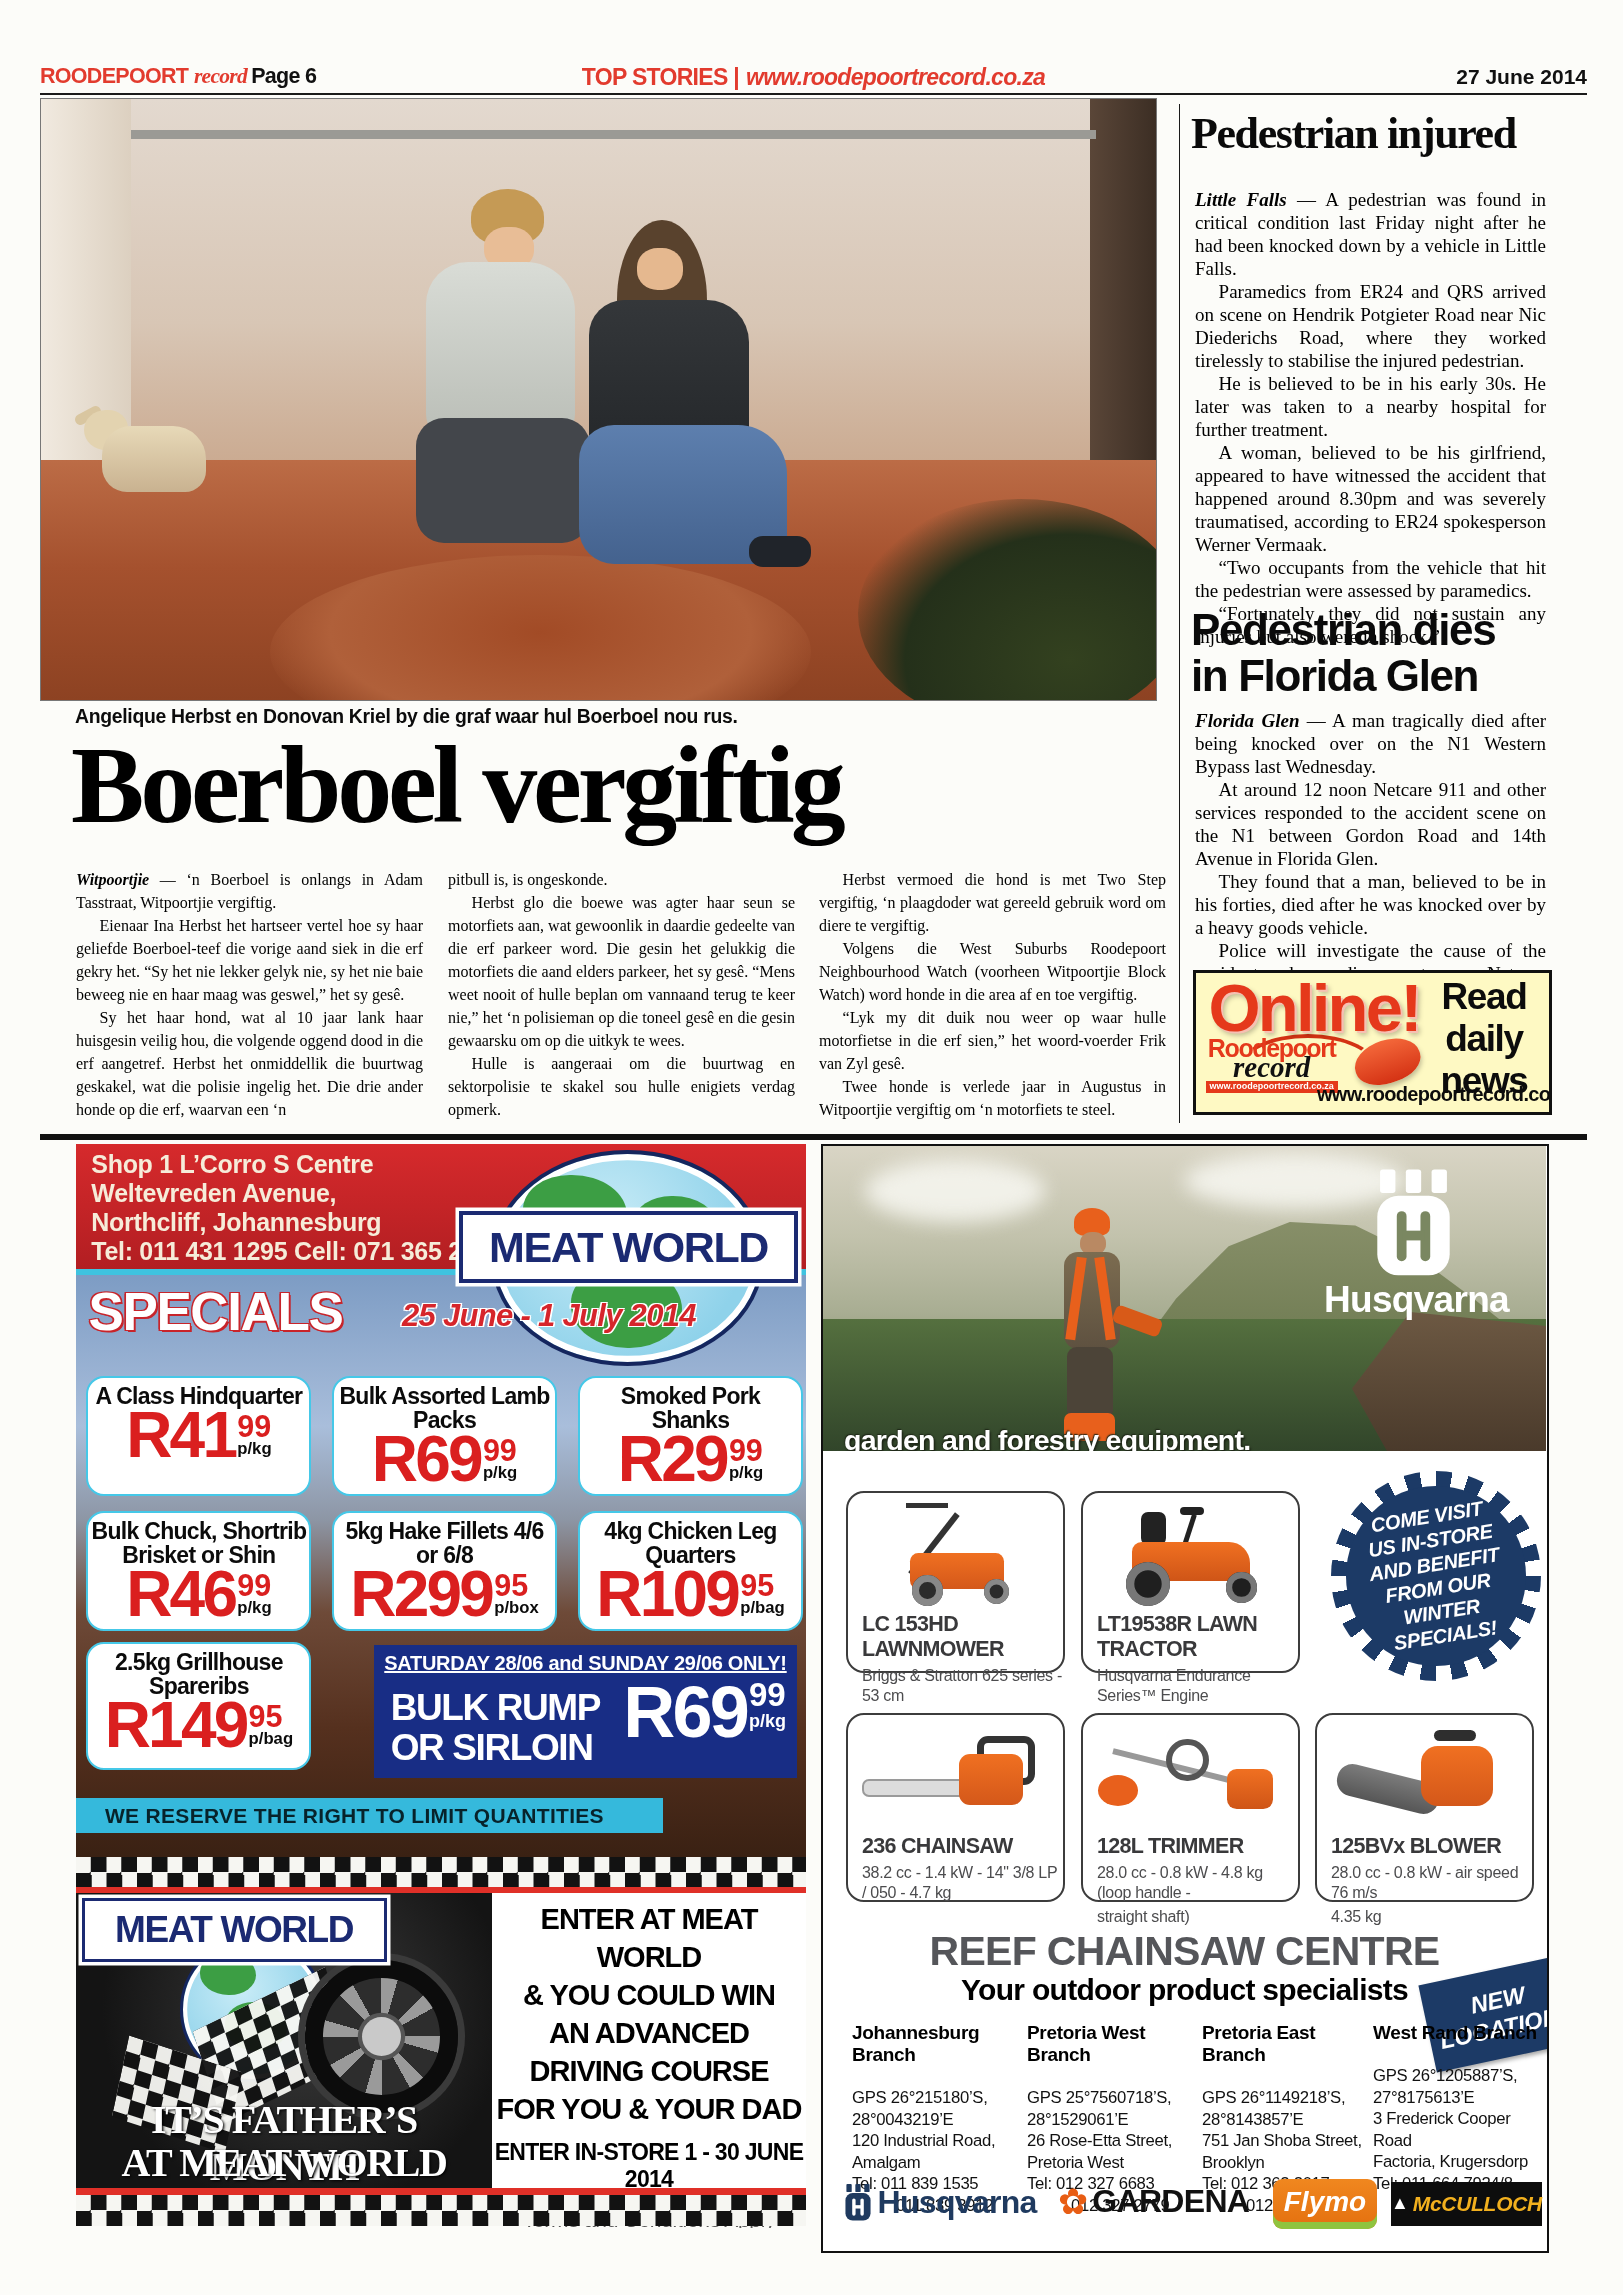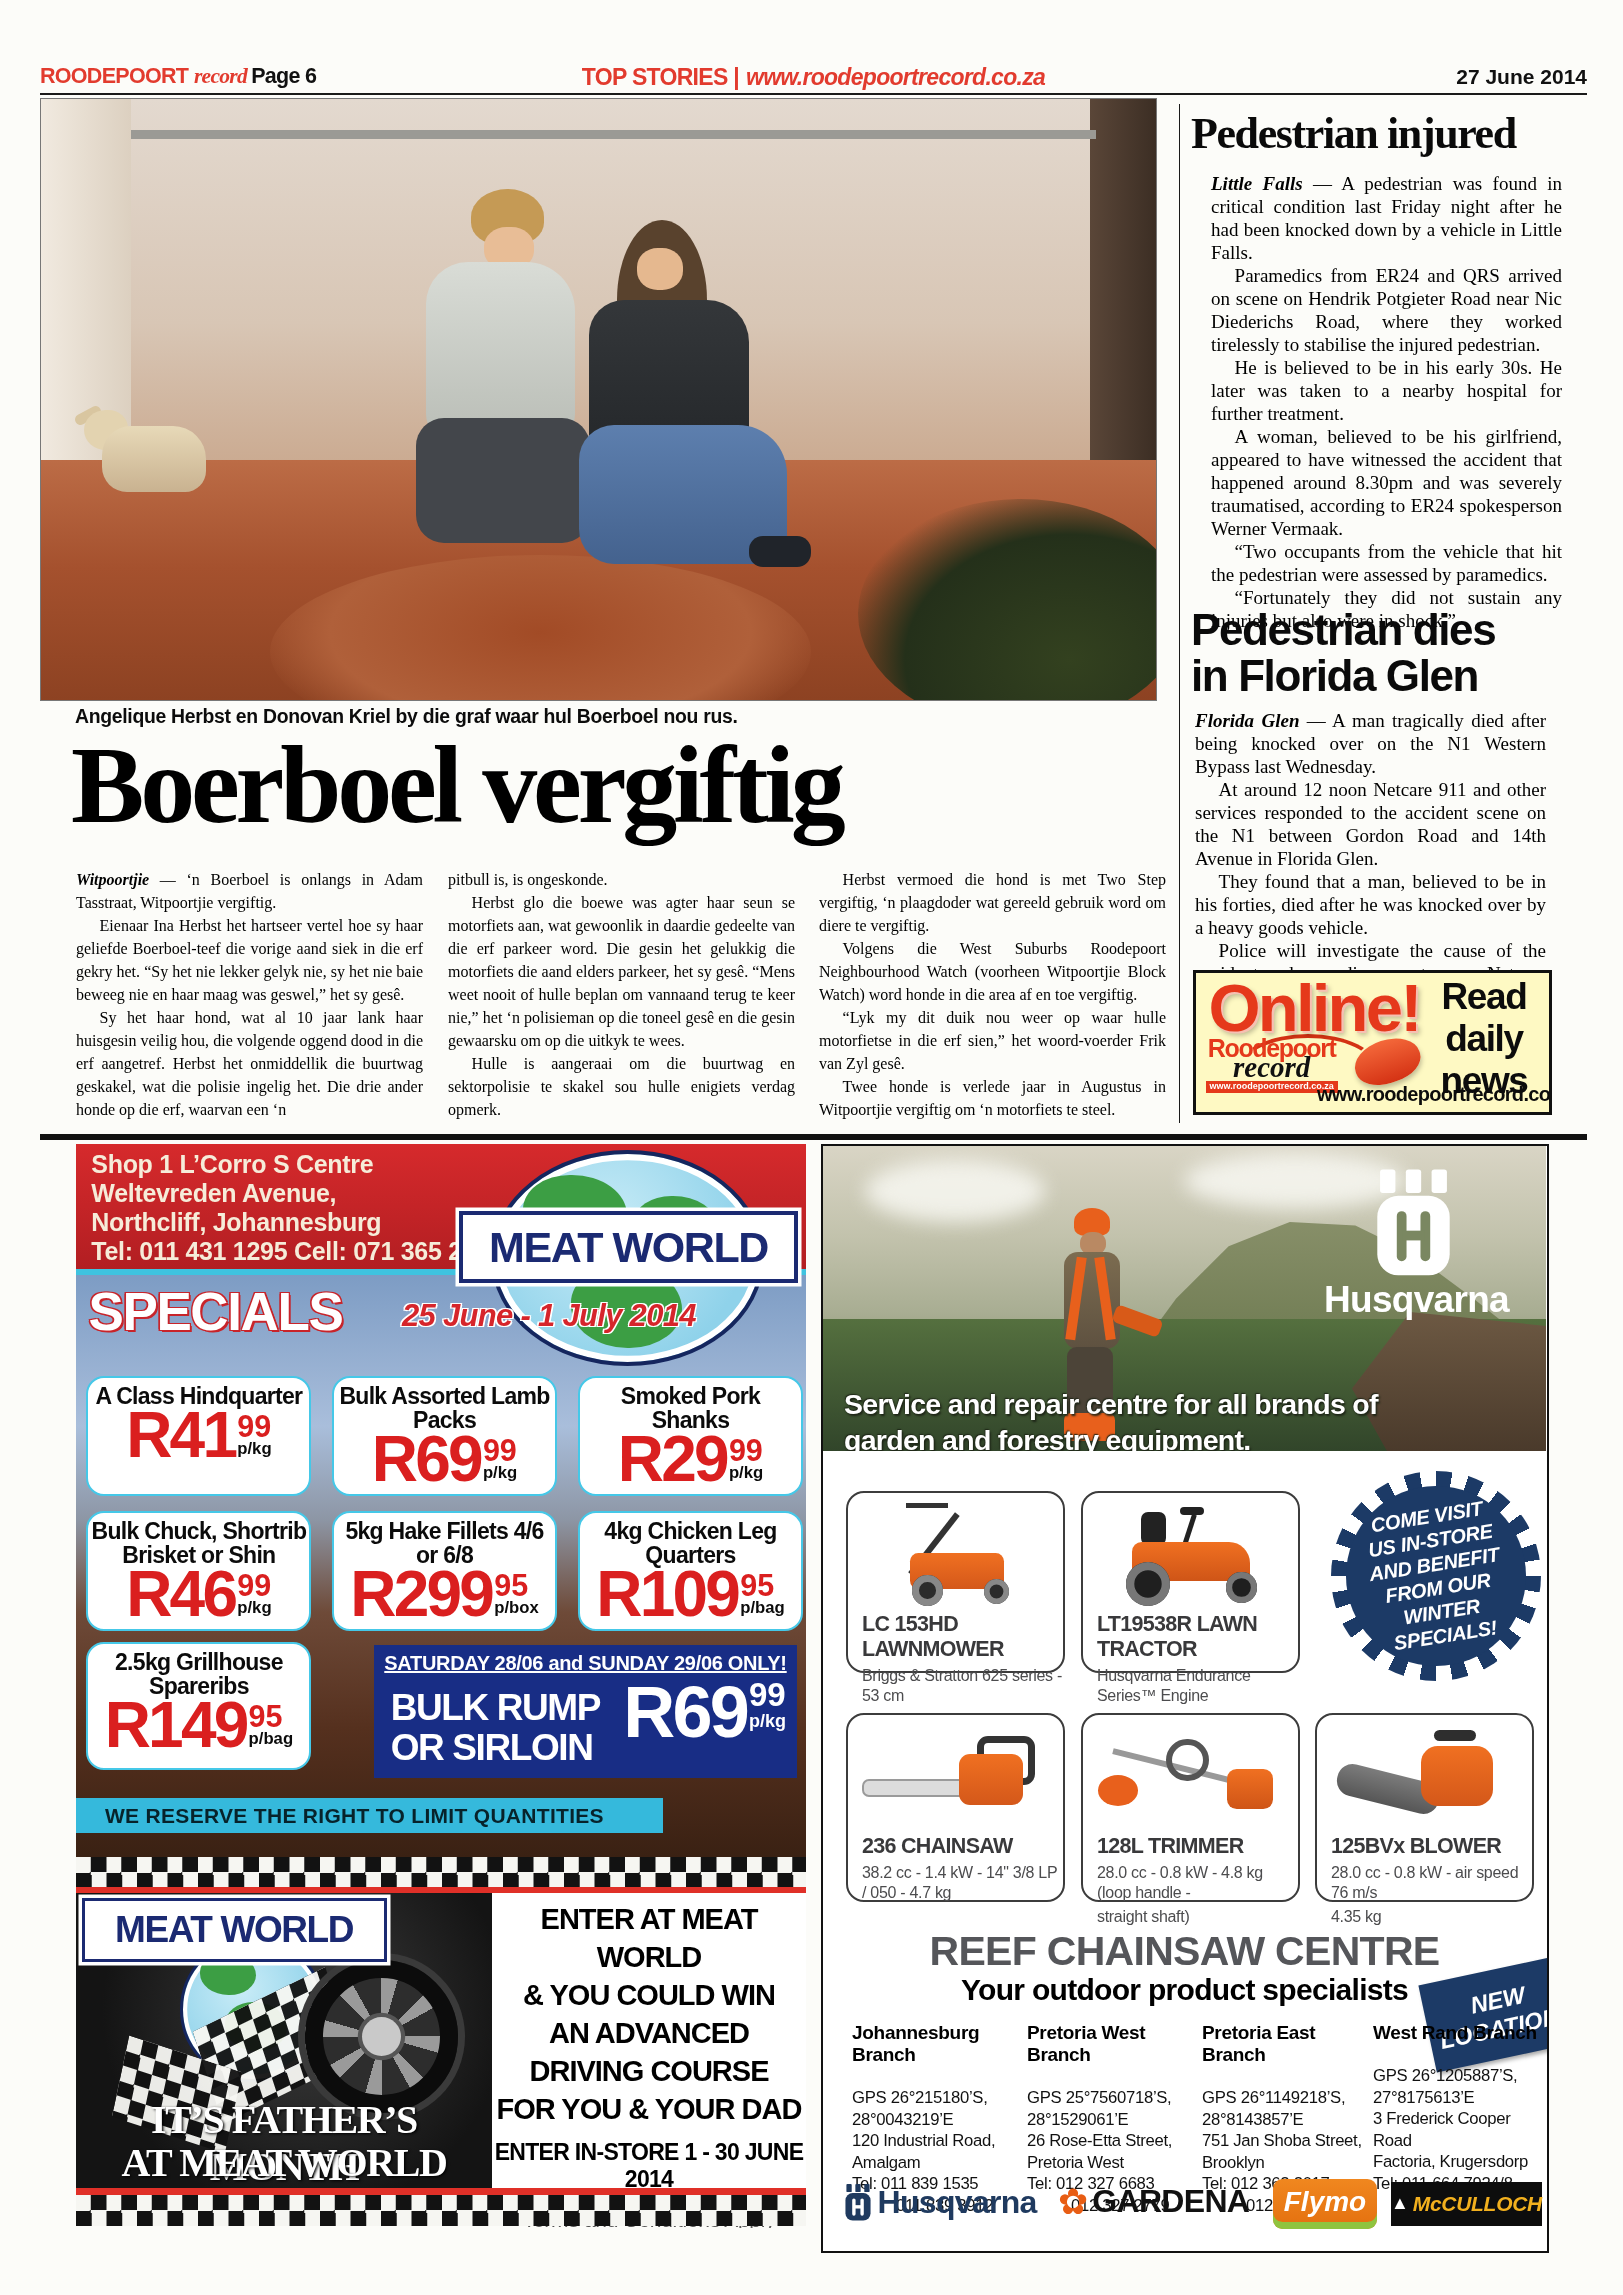--- a/index.html
+++ b/index.html
@@ -245,21 +245,21 @@
   </div>
   <div class="col col3">
     <p>Herbst vermoed die hond is met Two Step vergiftig, ‘n plaagdoder wat gereeld gebruik word om diere te vergiftig.</p>
     <p>Volgens die West Suburbs Roodepoort Neighbourhood Watch (voorheen Witpoortjie Block Watch) word honde in die area af en toe vergiftig.</p>
     <p>“Lyk my dit duik nou weer op waar hulle motorfietse in die erf sien,” het woord-voerder Frik van Zyl gesê.</p>
     <p>Twee honde is verlede jaar in Augustus in Witpoortjie vergiftig om ‘n motorfiets te steel.</p>
   </div>
 
   <div class="vrule"></div>
   <div class="sb-h" style="top:112px;font-family:Liberation Serif, serif;">Pedestrian injured</div>
-  <div class="sb-text" style="top:172px;margin-left:16px;">
+  <div class="sb-text" style="top:188px;">
     <p class="lead"><span class="dateline">Little Falls</span><span> — A pedestrian was found in critical condition last Friday night after he had been knocked down by a vehicle in Little Falls.</span></p>
     <p>Paramedics from ER24 and QRS arrived on scene on Hendrik Potgieter Road near Nic Diederichs Road, where they worked tirelessly to stabilise the injured pedestrian.</p>
     <p>He is believed to be in his early 30s. He later was taken to a nearby hospital for further treatment.</p>
     <p>A woman, believed to be his girlfriend, appeared to have witnessed the accident that happened around 8.30pm and was severely traumatised, according to ER24 spokesperson Werner Vermaak.</p>
     <p>“Two occupants from the vehicle that hit the pedestrian were assessed by paramedics.</p>
     <p>“Fortunately they did not sustain any injuries but also were in shock.”</p>
   </div>
   <div class="sb-h" style="top:608px;">Pedestrian dies</div>
   <div class="sb-h" style="top:654px;">in Florida Glen</div>
   <div class="sb-text" style="top:709px;">
@@ -451,21 +451,20 @@
           <rect x="10" y="2" width="22" height="34" rx="4" fill="#fff"></rect>
           <rect x="47" y="2" width="22" height="34" rx="4" fill="#fff"></rect>
           <rect x="84" y="2" width="22" height="34" rx="4" fill="#fff"></rect>
           <rect x="6" y="40" width="104" height="114" rx="30" fill="#fff"></rect>
           <rect x="34" y="62" width="14" height="72" rx="7" fill="#7a8761"></rect>
           <rect x="68" y="62" width="14" height="72" rx="7" fill="#7a8761"></rect>
           <rect x="42" y="90" width="32" height="14" fill="#7a8761"></rect>
         </svg>
       </div>
       <div class="hq-brandtxt">Husqvarna</div>
-      <div class="hq-tag hq-tag1">Service and repair centre for all brands of</div>
       <div class="hq-tag hq-tag2">garden and forestry equipment.</div>
     </div>
 
     <div class="hq-badge">
       <div class="hq-spikes"></div>
       <div class="hq-core"></div>
       <div class="hq-badge-txt">
         <div>COME VISIT</div>
         <div>US IN-STORE</div>
         <div>AND BENEFIT</div>

